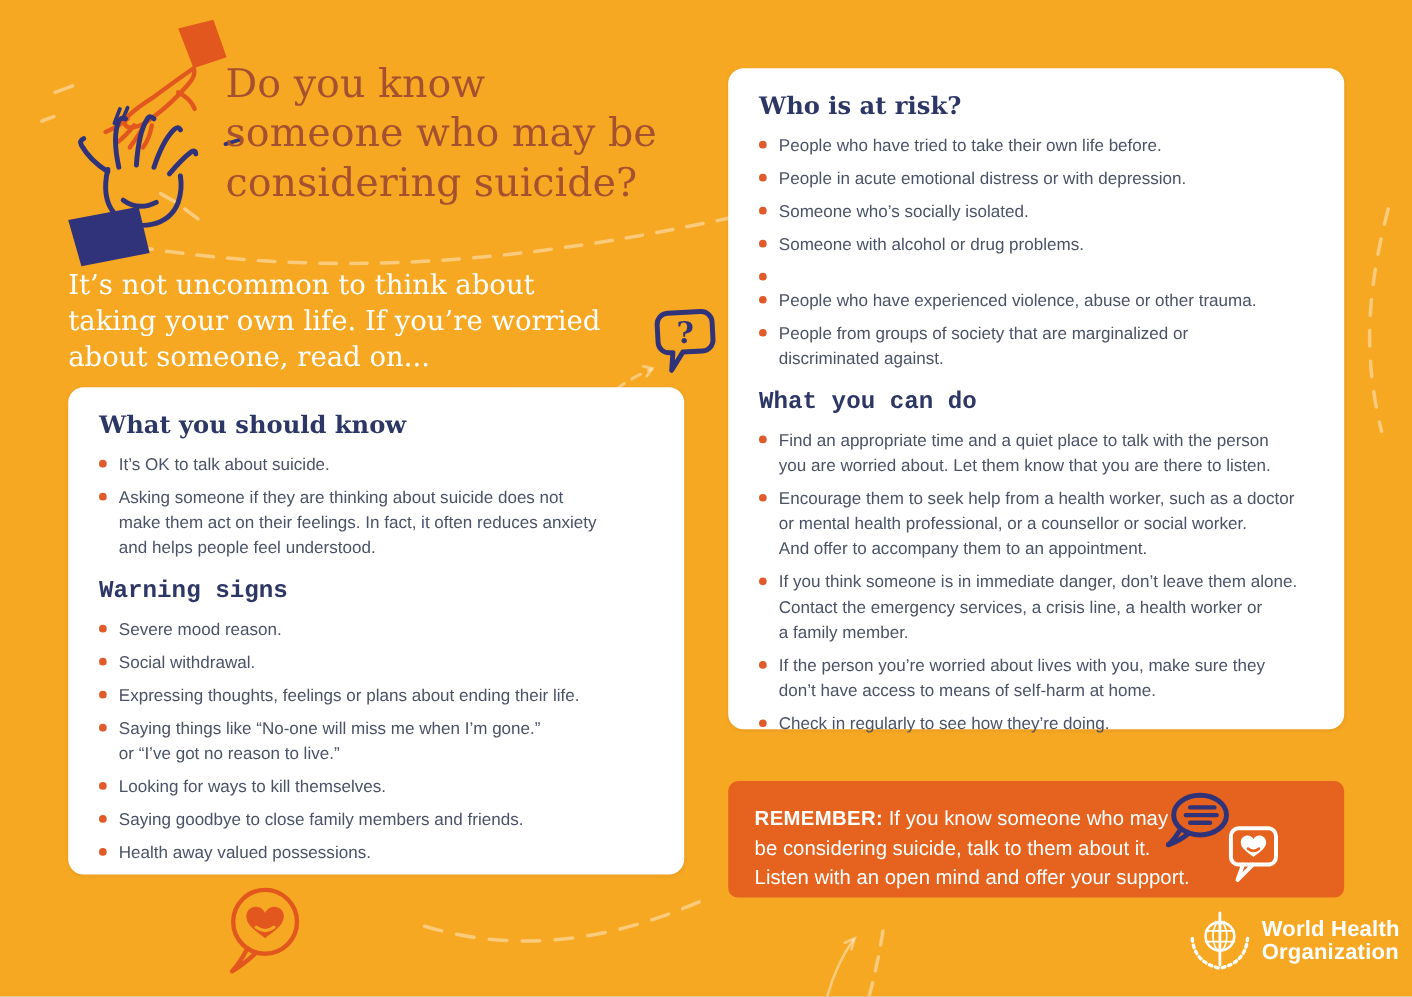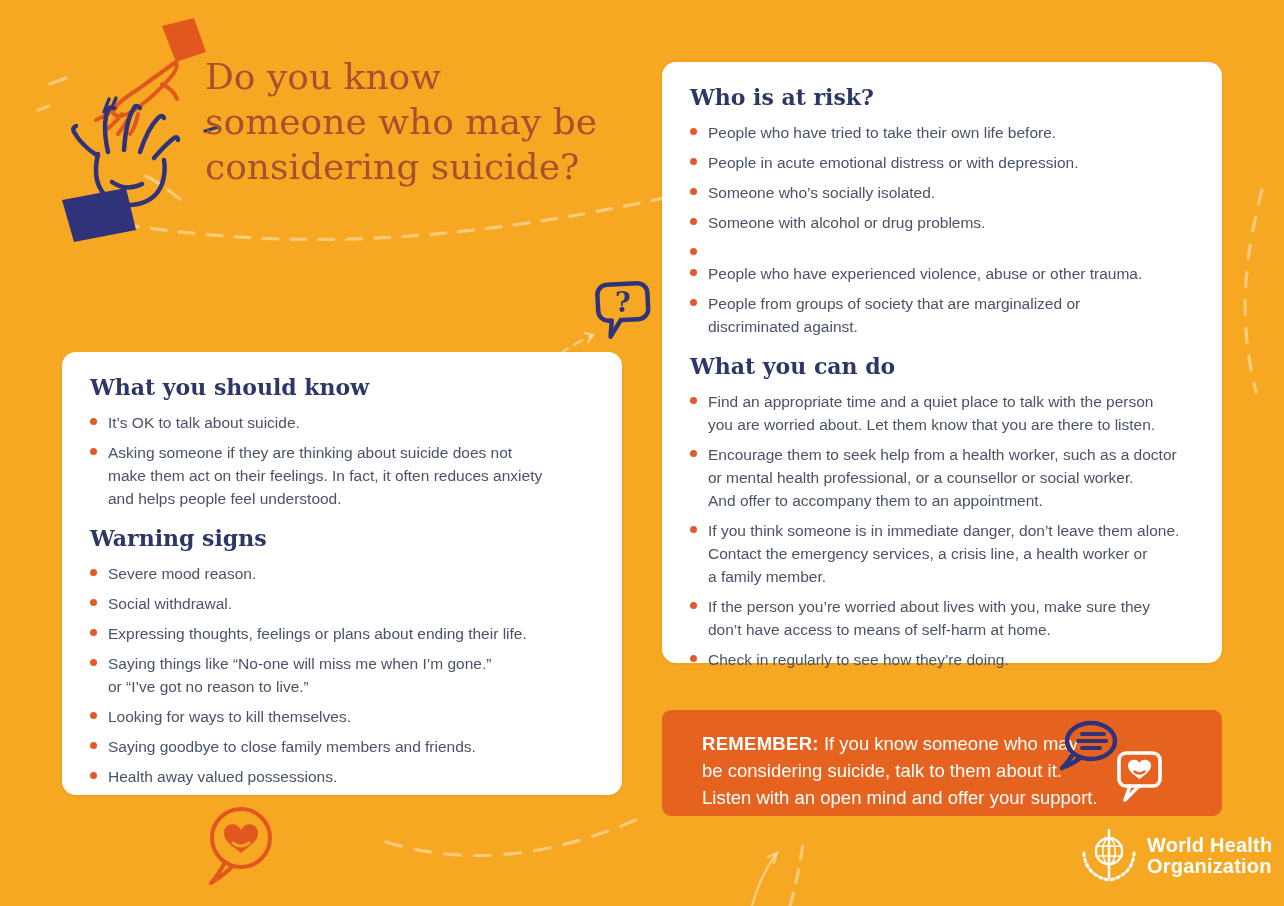--- a/index.html
+++ b/index.html
@@ -13,28 +13,28 @@
   .intro{position:absolute;left:62px;top:242px;width:500px;margin:0;
           font-family:"DejaVu Serif",serif;font-size:25px;line-height:33px;color:#FFFFFF;
           white-space:pre-line;z-index:1;}
   .qbubble{position:absolute;left:588px;top:276px;z-index:1;}
   .card{position:absolute;background:#FFFFFF;border-radius:14px;z-index:2;
         box-sizing:border-box;padding:22px 26px 14px 28px;box-shadow:0 1px 4px rgba(0,0,0,0.07);}
   .card-left{left:62px;top:352px;width:560px;height:443px;}
   .card-right{left:662px;top:62px;width:560px;height:601px;}
   .card h2{font-family:"DejaVu Serif",serif;font-size:22px;font-weight:bold;
            color:#2D3766;margin:0 0 11px;}
-  .card h2.sub{margin-top:15px;}
+  .card h2.sub{margin-top:15px;font-family:Liberation Mono, monospace;}
   .card ul{list-style:none;margin:0;padding:0;}
   .card li{display:flex;gap:11px;margin-bottom:7px;}
   .dot{flex:0 0 auto;width:7px;height:7px;border-radius:50%;background:#E05A2A;margin-top:7px;}
   .li-text{font-size:15.5px;line-height:23px;color:#4A5266;white-space:pre-line;}
   .remember{position:absolute;left:662px;top:710px;width:560px;height:106px;
             background:#E6621F;border-radius:9px;z-index:2;box-sizing:border-box;
-            padding:20px 120px 18px 40px;color:#FFFFFF;}
+            padding:20px 120px 18px 24px;color:#FFFFFF;}
   .remember p{margin:0;font-size:18.5px;line-height:27px;white-space:pre-line;}
   .rem-label{font-weight:bold;letter-spacing:0.3px;}
   .rem-icon-chat{position:absolute;left:398px;top:10px;}
   .rem-icon-heart{position:absolute;left:454px;top:40px;}
   .heartbubble{position:absolute;left:198px;top:800px;z-index:1;}
   .who{position:absolute;left:1080px;top:826px;z-index:1;display:flex;align-items:center;gap:9px;}
   .who-text{color:#FFFFFF;font-weight:bold;font-size:20px;line-height:21px;letter-spacing:0.2px;
             white-space:pre-line;}
 </style>
 </head>
@@ -84,20 +84,23 @@
       <path d="M96,146 Q98,116 106,104 Q108,100 112,104"></path>
       <path d="M112,148 Q120,124 130,114 Q134,110 136,114"></path>
       <path d="M126,154 Q138,140 146,134 Q150,132 150,136"></path>
       <polygon points="34,196 98,184 108,226 46,238" fill="#303379" stroke="none"></polygon>
     </g>
   </svg>
 
   <h1 class="page-title">Do you know
 someone who may be
 considering suicide?</h1>
+  <p class="intro">It’s not uncommon to think about
+taking your own life. If you’re worried
+about someone, read on...</p>
 
   <svg class="qbubble" width="72" height="74" viewBox="0 0 72 74">
     <g transform="rotate(-3 34 30)" stroke="#303379" stroke-width="4.5" fill="none" stroke-linecap="round" stroke-linejoin="round">
       <path d="M20,8 h30 a10,10 0 0 1 10,10 v16 a10,10 0 0 1 -10,10 h-18 l-11,16 l2,-16 h-3 a10,10 0 0 1 -10,-10 v-16 a10,10 0 0 1 10,-10 z"></path>
     </g>
     <text x="35" y="36" text-anchor="middle" fill="#303379" font-family="DejaVu Serif, serif" font-size="27" font-weight="bold">?</text>
   </svg>
 
   <section class="card card-left">
     <h2>What you should know</h2>

